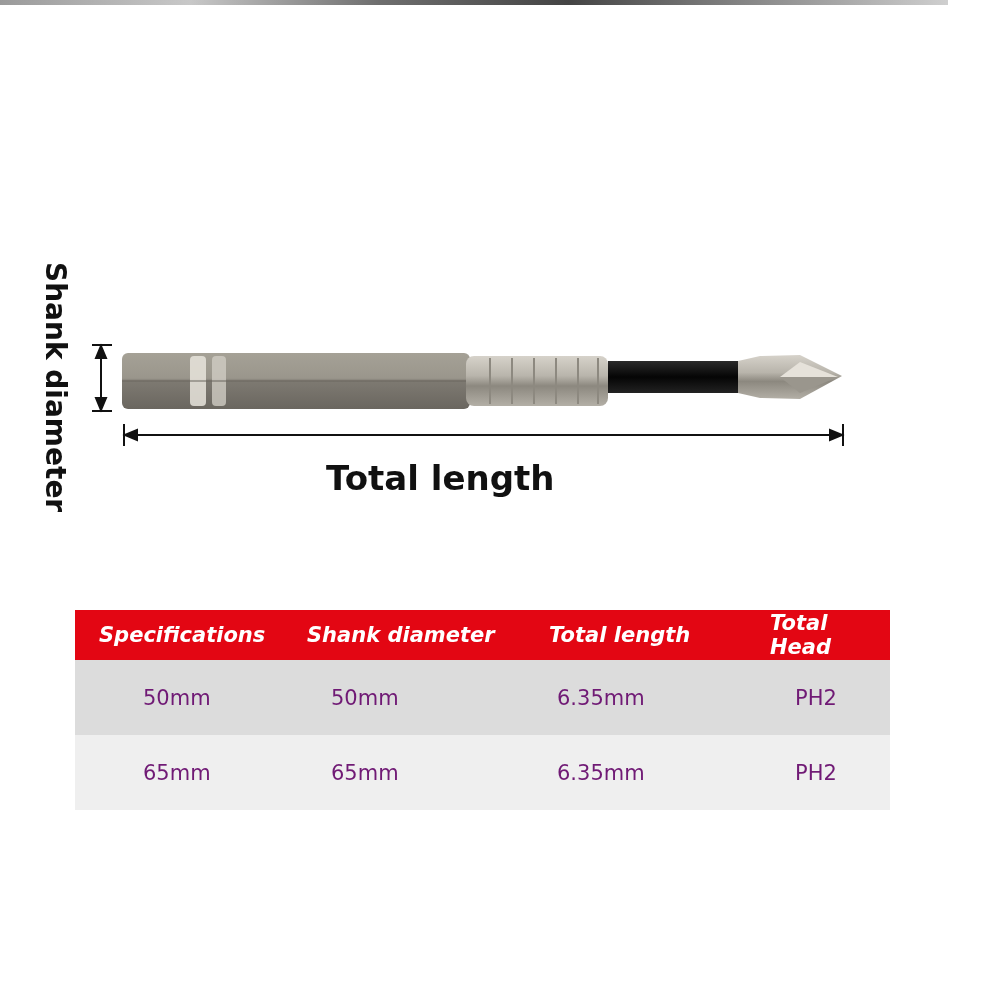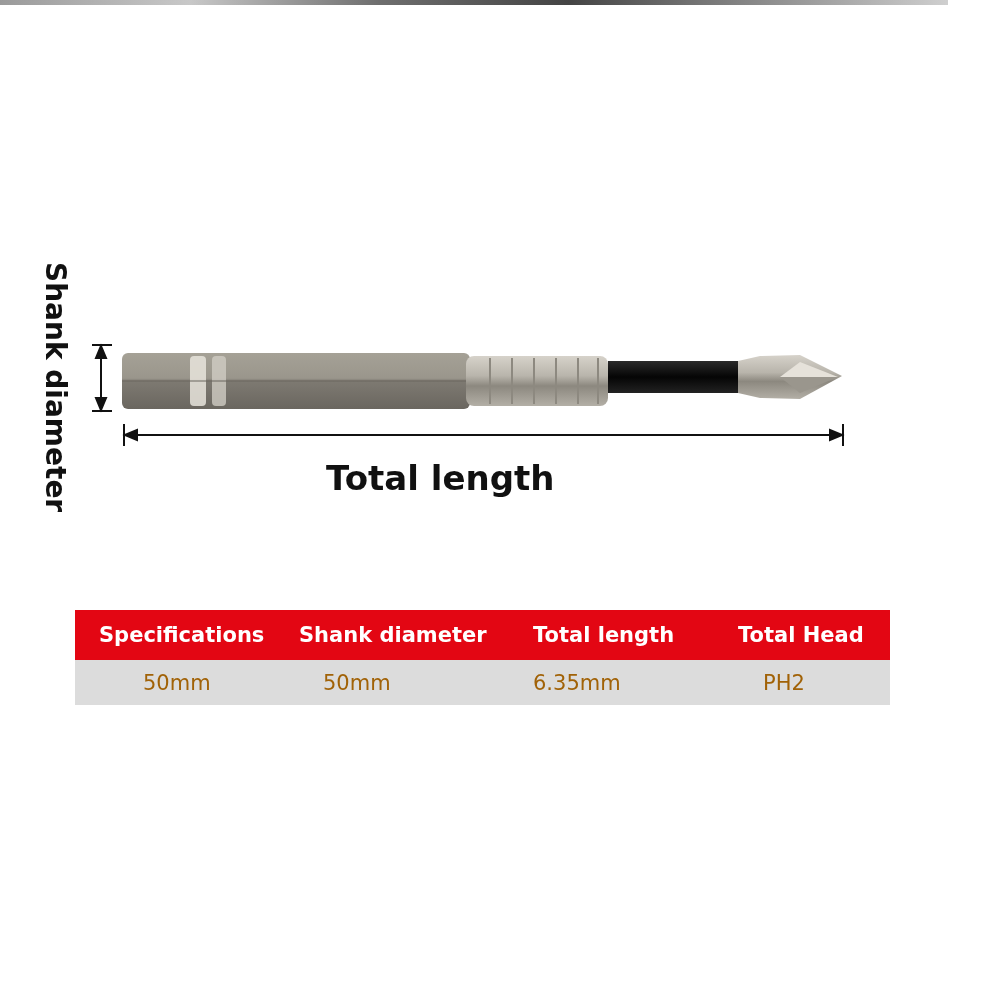--- a/index.html
+++ b/index.html
@@ -7,22 +7,22 @@
          font-family:"DejaVu Sans","Liberation Sans",sans-serif; }
   .top-strip { position:absolute; left:0; top:0; width:948px; height:5px;
                background:linear-gradient(90deg,#9a9a9a,#c8c8c8 20%,#6e6e6e 40%,#444 60%,#8a8a8a 80%,#cfcfcf); }
   .vlabel { position:absolute; left:38px; top:262px; width:40px; height:252px; }
   .vlabel span { position:absolute; left:0; top:0; transform-origin:0 0;
                  transform:translate(34px,0) rotate(90deg); white-space:nowrap;
                  font-weight:bold; font-size:28px; color:#111; letter-spacing:0px; }
   .diagram { position:absolute; left:0; top:0; width:1000px; height:560px; }
   .total-label { position:absolute; left:326px; top:458px; font-weight:bold; font-size:34px; color:#111; }
   table.spec { position:absolute; left:75px; top:610px; width:815px; border-collapse:collapse; }
-  table.spec th { background:#e30613; color:#fff; font-weight:bold; font-size:21px; height:50px; text-align:left; padding:0; }
-  table.spec td { font-size:21px; color:#a16207; height:45px; padding:0; text-align:left; }
+  table.spec th { background:#e30613; color:#fff; font-weight:bold; font-size:21px; height:50px; text-align:left; padding:0;font-style:italic; }
+  table.spec td { font-size:21px; color:#701a75; height:59px; padding:8px; text-align:left; }
   table.spec tr.odd td { background:#dcdcdc; }
   table.spec tr.even td { background:#efefef; }
   .c1 { padding-left:24px !important; width:200px; }
   .c2 { width:210px; }
   .c3 { width:205px; }
   .c4 { }
   td.c1 { padding-left:68px !important; width:156px; }
   td.c2 { padding-left:24px !important; }
   td.c4 { padding-left:25px !important; }
 </style>
@@ -111,14 +111,20 @@
       <th class="c4">Total Head</th>
     </tr>
   </thead>
   <tbody>
     <tr class="odd">
       <td class="c1">50mm</td>
       <td class="c2">50mm</td>
       <td class="c3">6.35mm</td>
       <td class="c4">PH2</td>
     </tr>
+    <tr class="even">
+      <td class="c1">65mm</td>
+      <td class="c2">65mm</td>
+      <td class="c3">6.35mm</td>
+      <td class="c4">PH2</td>
+    </tr>
   </tbody>
 </table>
 
 </body></html>

